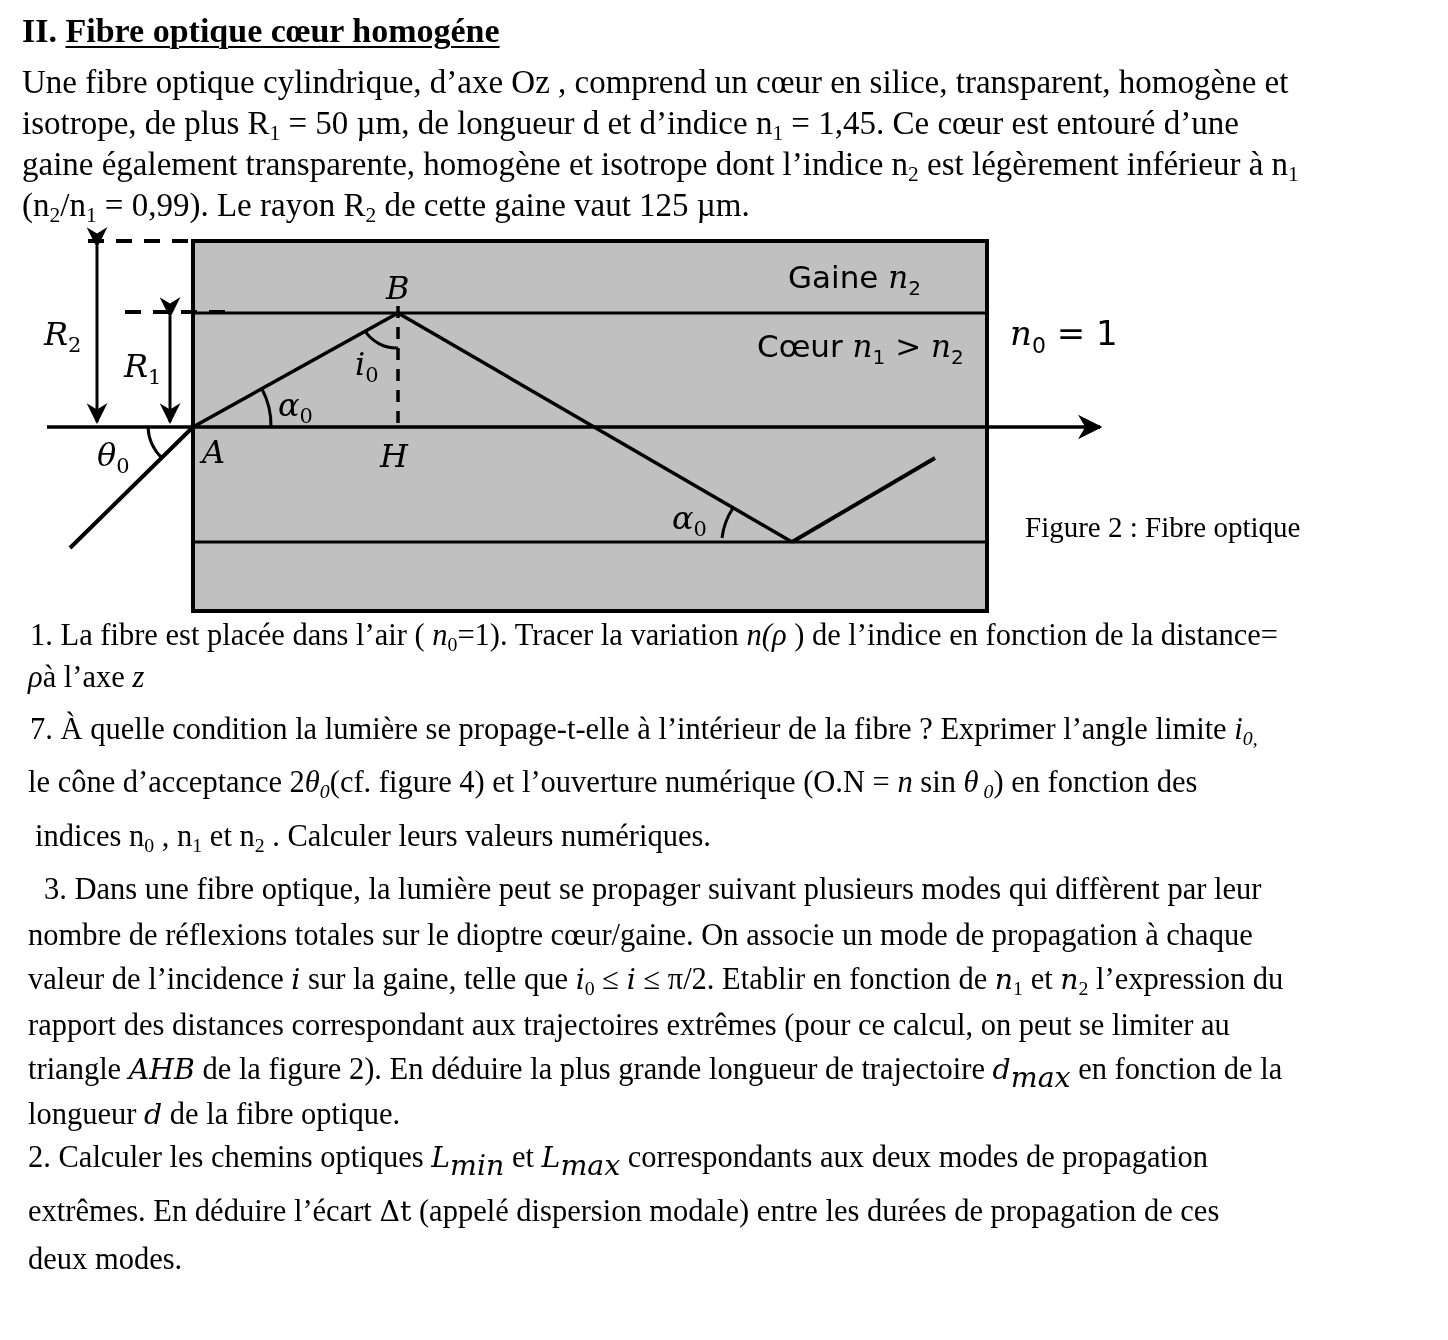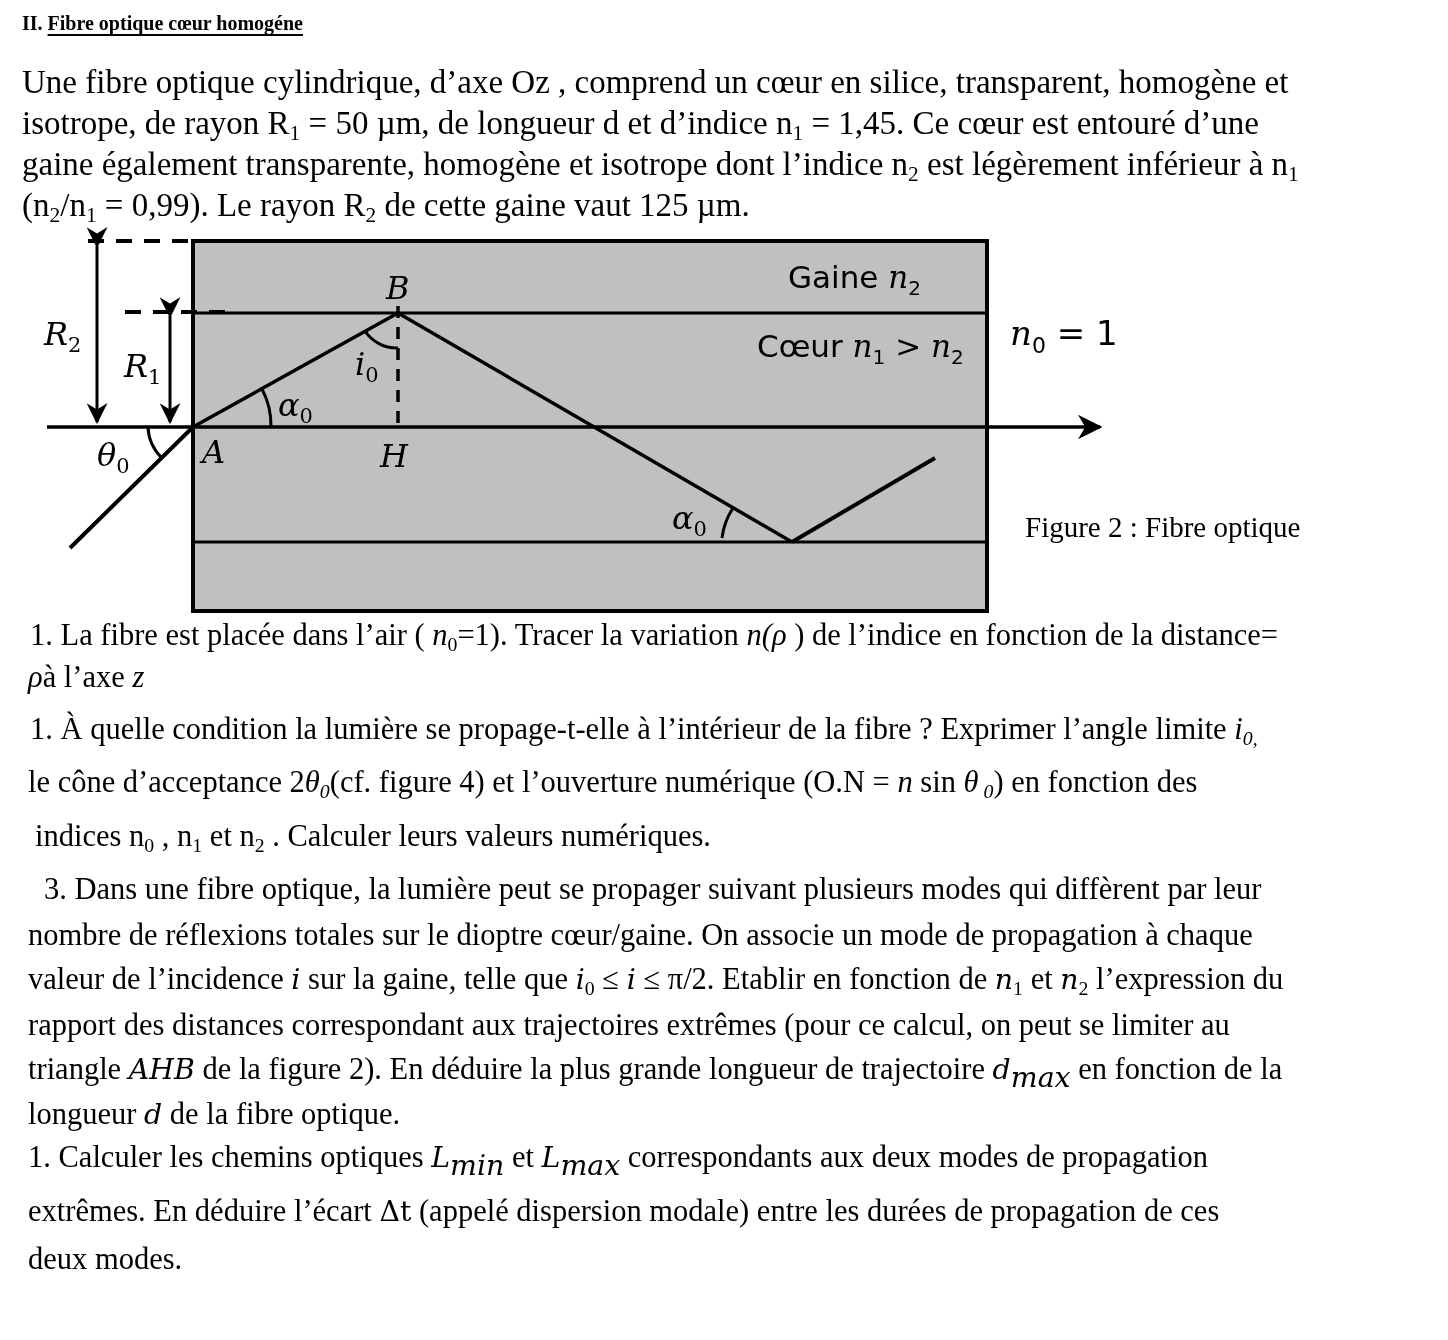--- a/index.html
+++ b/index.html
@@ -1,40 +1,40 @@
 <!DOCTYPE html>
 <html><head>
 <meta charset="utf-8">
 <style>
   html, body { margin:0; padding:0; background:#ffffff; }
   body { width:1448px; height:1340px; position:relative; overflow:hidden;
          font-family:"Liberation Serif", "DejaVu Serif", serif; color:#000; }
   .abs { position:absolute; white-space:nowrap; }
-  .title { left:22px; top:12px; font-size:20px; font-weight:bold; }
+  .title { left:22px; top:12px; font-size:34px; font-weight:bold; }
   .title .ul { text-decoration:underline; text-decoration-thickness:2px; text-underline-offset:4px; }
   .intro { left:22px; font-size:33px; line-height:41px; }
   .q { font-size:30.5px; }
   sub { font-size:0.65em; vertical-align:-0.28em; line-height:0; }
   .it { font-style:italic; }
   .math { font-family:"DejaVu Serif", serif; font-style:italic; font-size:0.93em; }
   .mathr { font-family:"DejaVu Serif", serif; font-size:0.93em; }
   svg { position:absolute; left:0; top:0; }
   .diag-sans { font-family:"DejaVu Sans", sans-serif; }
   .diag-math { font-family:"DejaVu Serif", serif; font-style:italic; }
 </style>
 </head>
 <body>
 
 <div class="abs title">
   <span>II.</span>
   <span class="ul">Fibre optique cœur homogéne</span>
 </div>
 
 <div class="abs intro" style="top:62px;"><span>Une fibre optique cylindrique, d’axe Oz , comprend un cœur en silice, transparent, homogène et</span></div>
-<div class="abs intro" style="top:103px;"><span>isotrope, de rayon R</span><sub>1</sub><span> = 50 µm, de longueur d et d’indice n</span><sub>1</sub><span> = 1,45. Ce cœur est entouré d’une</span></div>
+<div class="abs intro" style="top:103px;"><span>isotrope, de plus R</span><sub>1</sub><span> = 50 µm, de longueur d et d’indice n</span><sub>1</sub><span> = 1,45. Ce cœur est entouré d’une</span></div>
 <div class="abs intro" style="top:144px;"><span>gaine également transparente, homogène et isotrope dont l’indice n</span><sub>2</sub><span> est légèrement inférieur à n</span><sub>1</sub></div>
 <div class="abs intro" style="top:185px;"><span>(n</span><sub>2</sub><span>/n</span><sub>1</sub><span> = 0,99). Le rayon R</span><sub>2</sub><span> de cette gaine vaut 125 µm.</span></div>
 
 <svg width="1448" height="620" viewBox="0 0 1448 620">
   <defs>
     <marker id="ah" viewBox="0 0 10 10" refX="9" refY="5" markerWidth="7" markerHeight="7" orient="auto">
       <path d="M0,0 L10,5 L0,10 L3,5 Z" fill="#000"></path>
     </marker>
   </defs>
 
@@ -84,26 +84,26 @@
   <text x="355" y="375" font-size="32" class="diag-math"><tspan>i</tspan><tspan font-size="21" dy="7" font-style="normal">0</tspan></text>
   <text x="202" y="463" font-size="32" class="diag-math">A</text>
   <text x="386" y="299" font-size="32" class="diag-math">B</text>
   <text x="380" y="467" font-size="32" class="diag-math">H</text>
   <text x="1025" y="537" font-size="29" font-family="Liberation Serif, serif">Figure 2 : Fibre optique</text>
 </svg>
 
 <div class="abs q" style="left:30px; top:618px;"><span>1.  La fibre est placée dans l’air ( </span><span class="it">n</span><sub>0</sub><span>=1). Tracer la variation </span><span class="it">n(ρ </span><span>) de l’indice en fonction de la distance=</span></div>
 <div class="abs q" style="left:28px; top:660px;"><span class="it">ρ</span><span>à  l’axe </span><span class="it">z</span></div>
 
-<div class="abs q" style="left:30px; top:712px;"><span>1.  À quelle condition la lumière se propage-t-elle à l’intérieur de la fibre ? Exprimer l’angle limite </span><span class="it">i</span><sub class="it">0,</sub></div>
+<div class="abs q" style="left:30px; top:712px;"><span>7.  À quelle condition la lumière se propage-t-elle à l’intérieur de la fibre ? Exprimer l’angle limite </span><span class="it">i</span><sub class="it">0,</sub></div>
 <div class="abs q" style="left:28px; top:765px;"><span>le cône d’acceptance 2</span><span class="it">θ</span><sub class="it">0</sub><span>(cf. figure 4) et l’ouverture numérique (O.N = </span><span class="it">n</span><span> sin </span><span class="it">θ</span><sub class="it"> 0</sub><span>) en fonction des</span></div>
 <div class="abs q" style="left:35px; top:819px;"><span>indices n</span><sub>0</sub><span> , n</span><sub>1</sub><span>  et n</span><sub>2</sub><span> . Calculer leurs valeurs numériques.</span></div>
 
 <div class="abs q" style="left:44px; top:872px;"><span>3.  Dans une fibre optique, la lumière peut se propager suivant plusieurs modes qui diffèrent par leur</span></div>
 <div class="abs q" style="left:28px; top:918px;"><span>nombre de réflexions totales sur le dioptre cœur/gaine. On associe un mode de propagation à chaque</span></div>
 <div class="abs q" style="left:28px; top:962px;"><span>valeur de l’incidence </span><span class="math">i</span><span> sur la gaine, telle que </span><span class="math">i</span><sub>0</sub><span> ≤ </span><span class="math">i</span><span> ≤ π/2. Etablir en fonction de </span><span class="math">n</span><sub>1</sub><span> et </span><span class="math">n</span><sub>2</sub><span> l’expression du</span></div>
 <div class="abs q" style="left:28px; top:1008px;"><span>rapport des distances correspondant aux trajectoires extrêmes (pour ce calcul, on peut se limiter au</span></div>
 <div class="abs q" style="left:28px; top:1052px;"><span>triangle </span><span class="math">AHB</span><span> de la figure 2). En déduire la plus grande longueur de trajectoire </span><span class="math">d</span><sub class="math">max</sub><span> en fonction de la</span></div>
 <div class="abs q" style="left:28px; top:1097px;"><span>longueur </span><span class="math">d</span><span> de la fibre optique.</span></div>
 
-<div class="abs q" style="left:28px; top:1140px;"><span>1. Calculer les chemins optiques </span><span class="math">L</span><sub class="math">min</sub><span> et </span><span class="math">L</span><sub class="math">max</sub><span> correspondants aux deux modes de propagation</span></div>
+<div class="abs q" style="left:28px; top:1140px;"><span>2. Calculer les chemins optiques </span><span class="math">L</span><sub class="math">min</sub><span> et </span><span class="math">L</span><sub class="math">max</sub><span> correspondants aux deux modes de propagation</span></div>
 <div class="abs q" style="left:28px; top:1194px;"><span>extrêmes. En déduire l’écart </span><span class="mathr">Δt</span><span> (appelé dispersion modale) entre les durées de propagation de ces</span></div>
 <div class="abs q" style="left:28px; top:1242px;"><span>deux modes.</span></div>
 
 </body></html>

